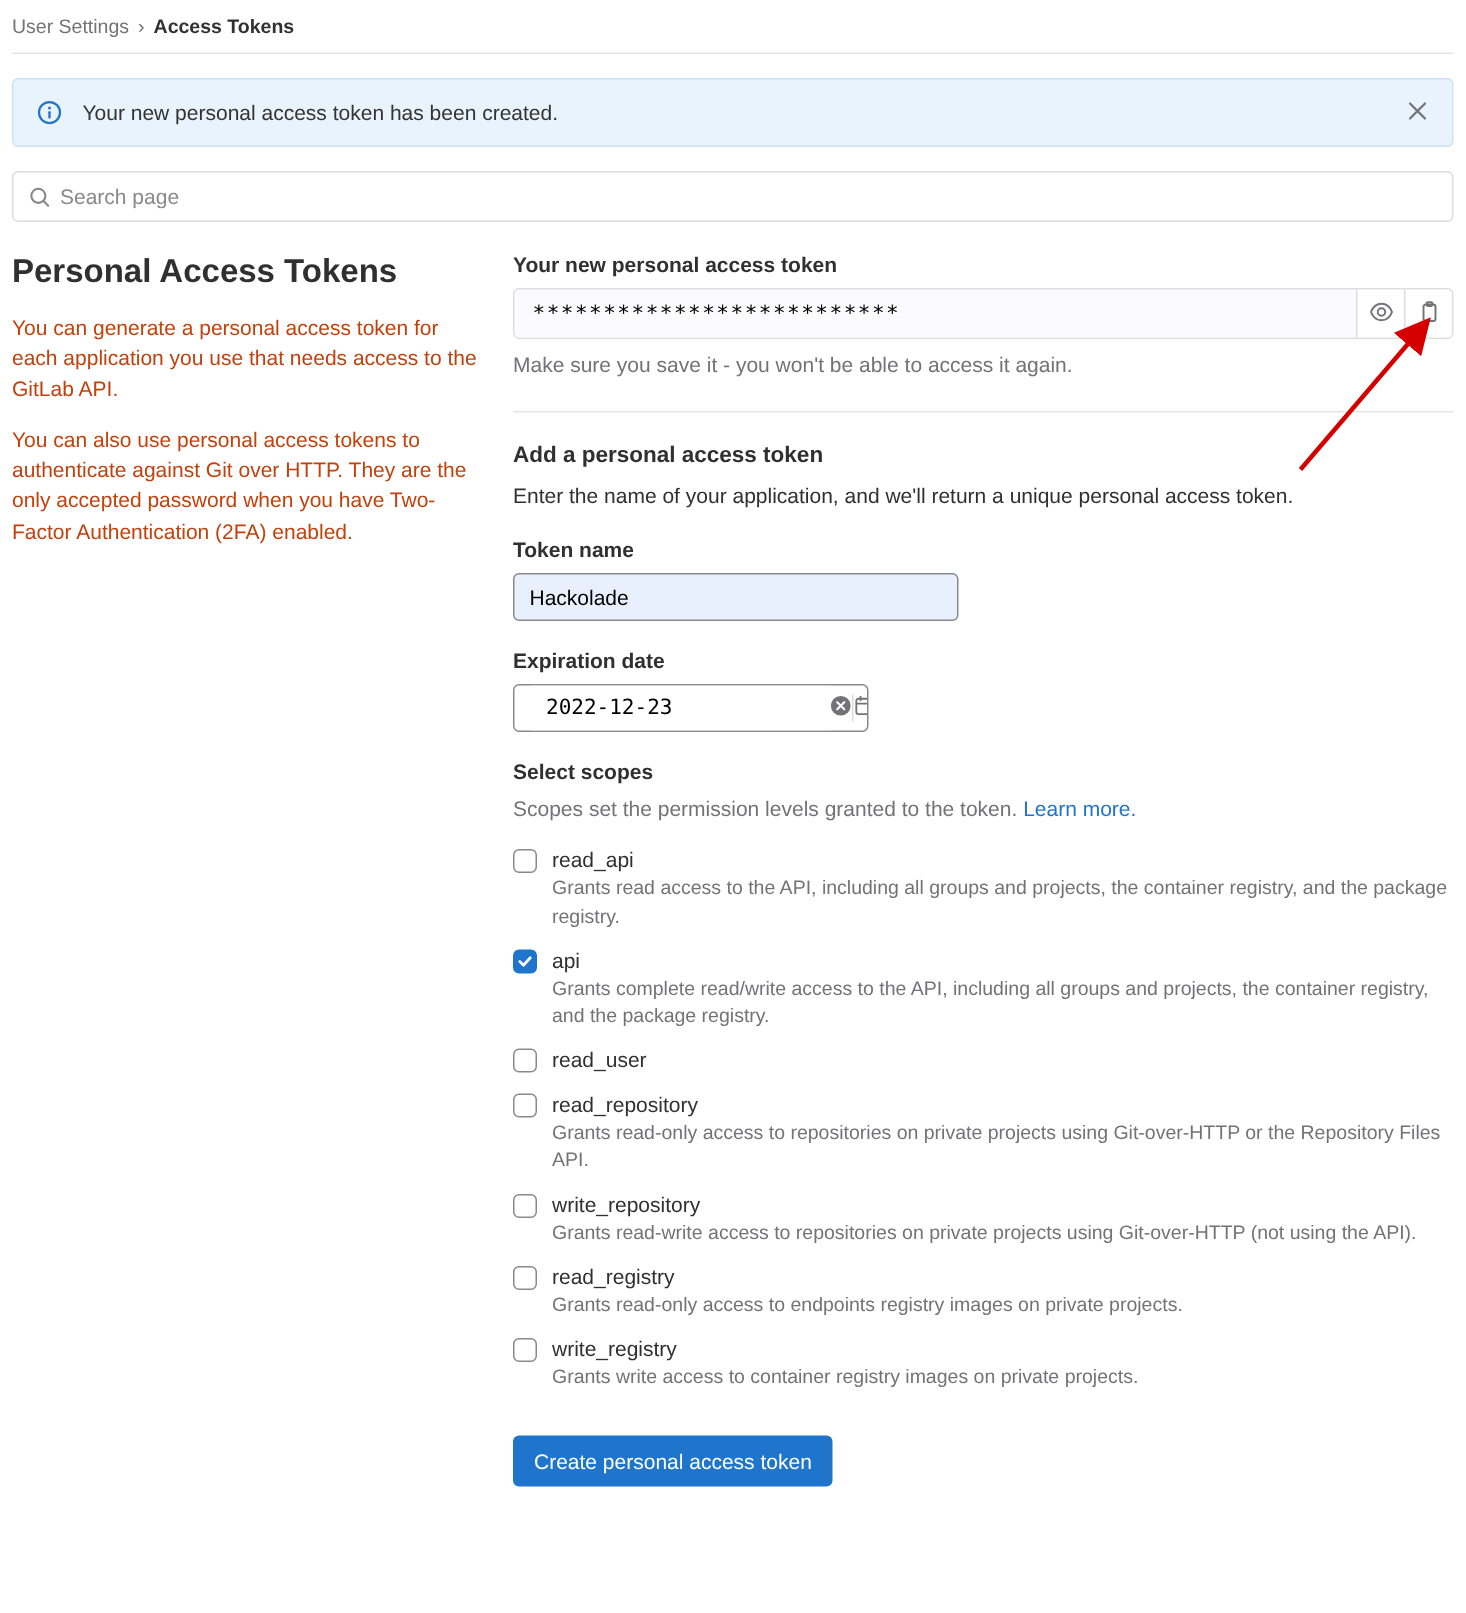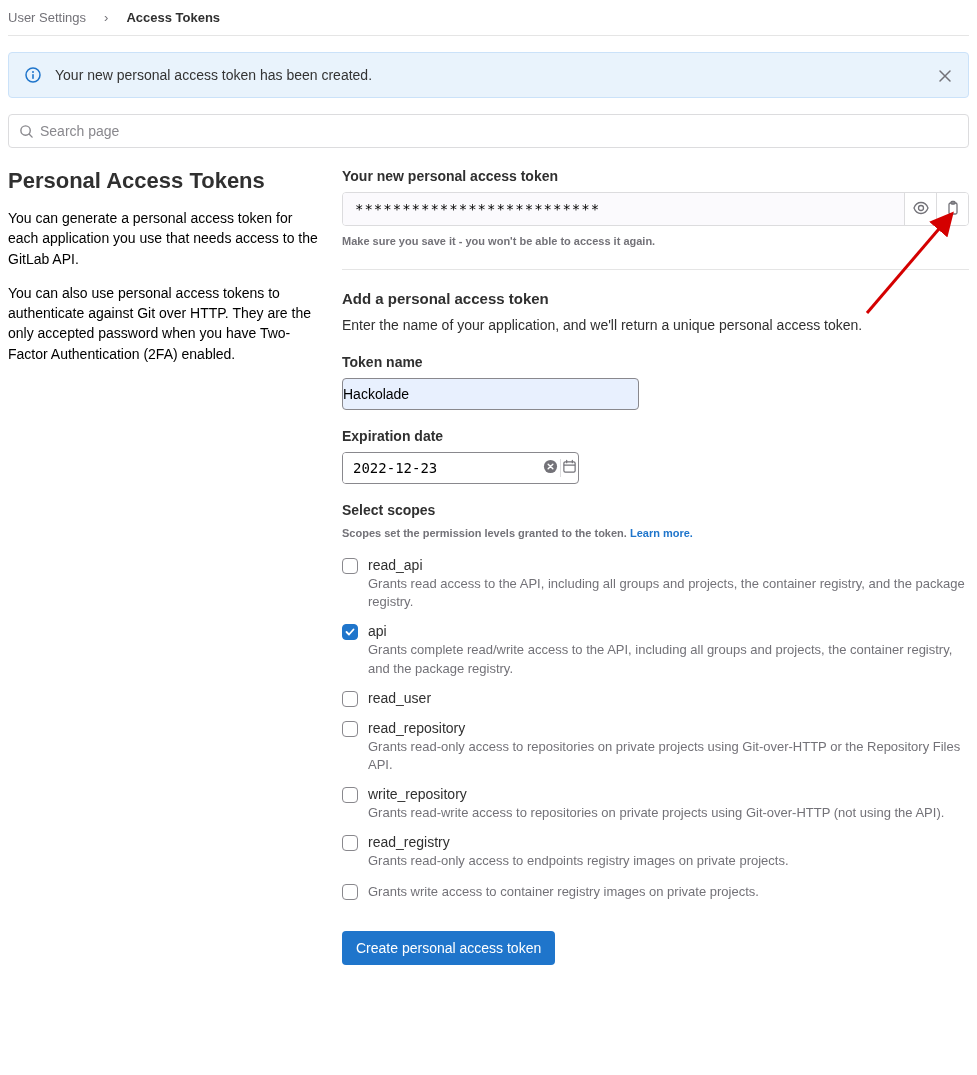--- a/index.html
+++ b/index.html
@@ -7,35 +7,35 @@
   font-family: -apple-system, BlinkMacSystemFont, "Segoe UI", Helvetica, Arial, sans-serif;
   font-size: 14px;
   color: #303030;
   background: #fff;
   width: 977px;
   padding: 8px;
 }
 .breadcrumb {
   display: flex;
   align-items: center;
-  gap: 18px;
+  gap: 6px;
   color: #737278;
   font-size: 13px;
   padding: 2px 0 10px 0;
   border-bottom: 1px solid #e5e5e5;
   margin-bottom: 16px;
 }
 .breadcrumb .current { color: #303030; font-weight: 600; }
 .alert {
   background: #e9f3fc;
   border: 1px solid #cbe2f9;
   border-radius: 4px;
   padding: 14px 16px;
   display: flex;
-  align-items: flex-end;
+  align-items: flex-start;
   margin-bottom: 16px;
   color: #333;
 }
 .alert .info-icon {
   color: #1f75cb;
   margin-right: 14px;
   display: inline-flex;
 }
 .alert .close { margin-left: auto; color: #737278; cursor: pointer; display: inline-flex; }
 .search-wrap {
@@ -57,21 +57,21 @@
 .search-wrap input::placeholder { color: #89888d; }
 .layout { display: flex; gap: 24px; }
 .sidebar { width: 310px; flex-shrink: 0; }
 .sidebar h1 {
   font-size: 22px;
   font-weight: 600;
   margin-bottom: 14px;
   color: #303030;
 }
 .sidebar p {
-  color: #000000;
+  color: #c2410c;
   line-height: 1.45;
   margin-bottom: 14px;
 }
 .main { flex: 1; }
 .section-label {
   font-weight: 600;
   font-size: 14px;
   color: #303030;
   margin-bottom: 8px;
   display: block;
@@ -98,58 +98,58 @@
   display: flex;
   align-items: center;
   justify-content: center;
   border-left: 1px solid #dcdcde;
   background: #fff;
   cursor: pointer;
   color: #737278;
 }
 .help-text {
   color: #737278;
-  font-size: 11px;
+  font-size: 14px;
   line-height: 1.4;
   margin-bottom: 16px;
-  font-weight: bold;
 }
 hr.divider {
   border: none;
   border-top: 1px solid #e5e5e5;
   margin: 20px 0;
 }
 .sub-heading {
   font-weight: 700;
   font-size: 15px;
   margin-bottom: 8px;
 }
 .desc-text {
   color: #303030;
   line-height: 1.45;
   margin-bottom: 18px;
 }
 .text-input {
   border: 1px solid #89888d;
   border-radius: 4px;
-  padding: 7px 0;
+  padding: 7px 10px;
   font-size: 14px;
   outline: none;
 }
 .text-input.highlight {
   background: #e8f0fe;
   width: 297px;
 }
 .date-wrap {
   border: 1px solid #89888d;
   border-radius: 4px;
   display: inline-flex;
   align-items: center;
   width: 237px;
   overflow: hidden;
+  padding-left: 11px;
 }
 .date-wrap input {
   border: none;
   padding: 7px 10px;
   font-size: 14px;
   font-family: Menlo, Consolas, monospace;
   flex: 1;
   outline: none;
 }
 .date-icon {
@@ -368,20 +368,21 @@
           <div class="scope-item">
             <div class="checkbox"></div>
             <div class="scope-body">
               <div class="scope-name">read_registry</div>
               <div class="scope-desc">Grants read-only access to endpoints registry images on private projects.</div>
             </div>
           </div>
           <div class="scope-item">
             <div class="checkbox"></div>
             <div class="scope-body">
+              <div class="scope-name">write_registry</div>
               <div class="scope-desc">Grants write access to container registry images on private projects.</div>
             </div>
           </div>
         </div>
     </div>
 
     <button class="primary-btn">Create personal access token</button>
   </div>
 </div>
 

